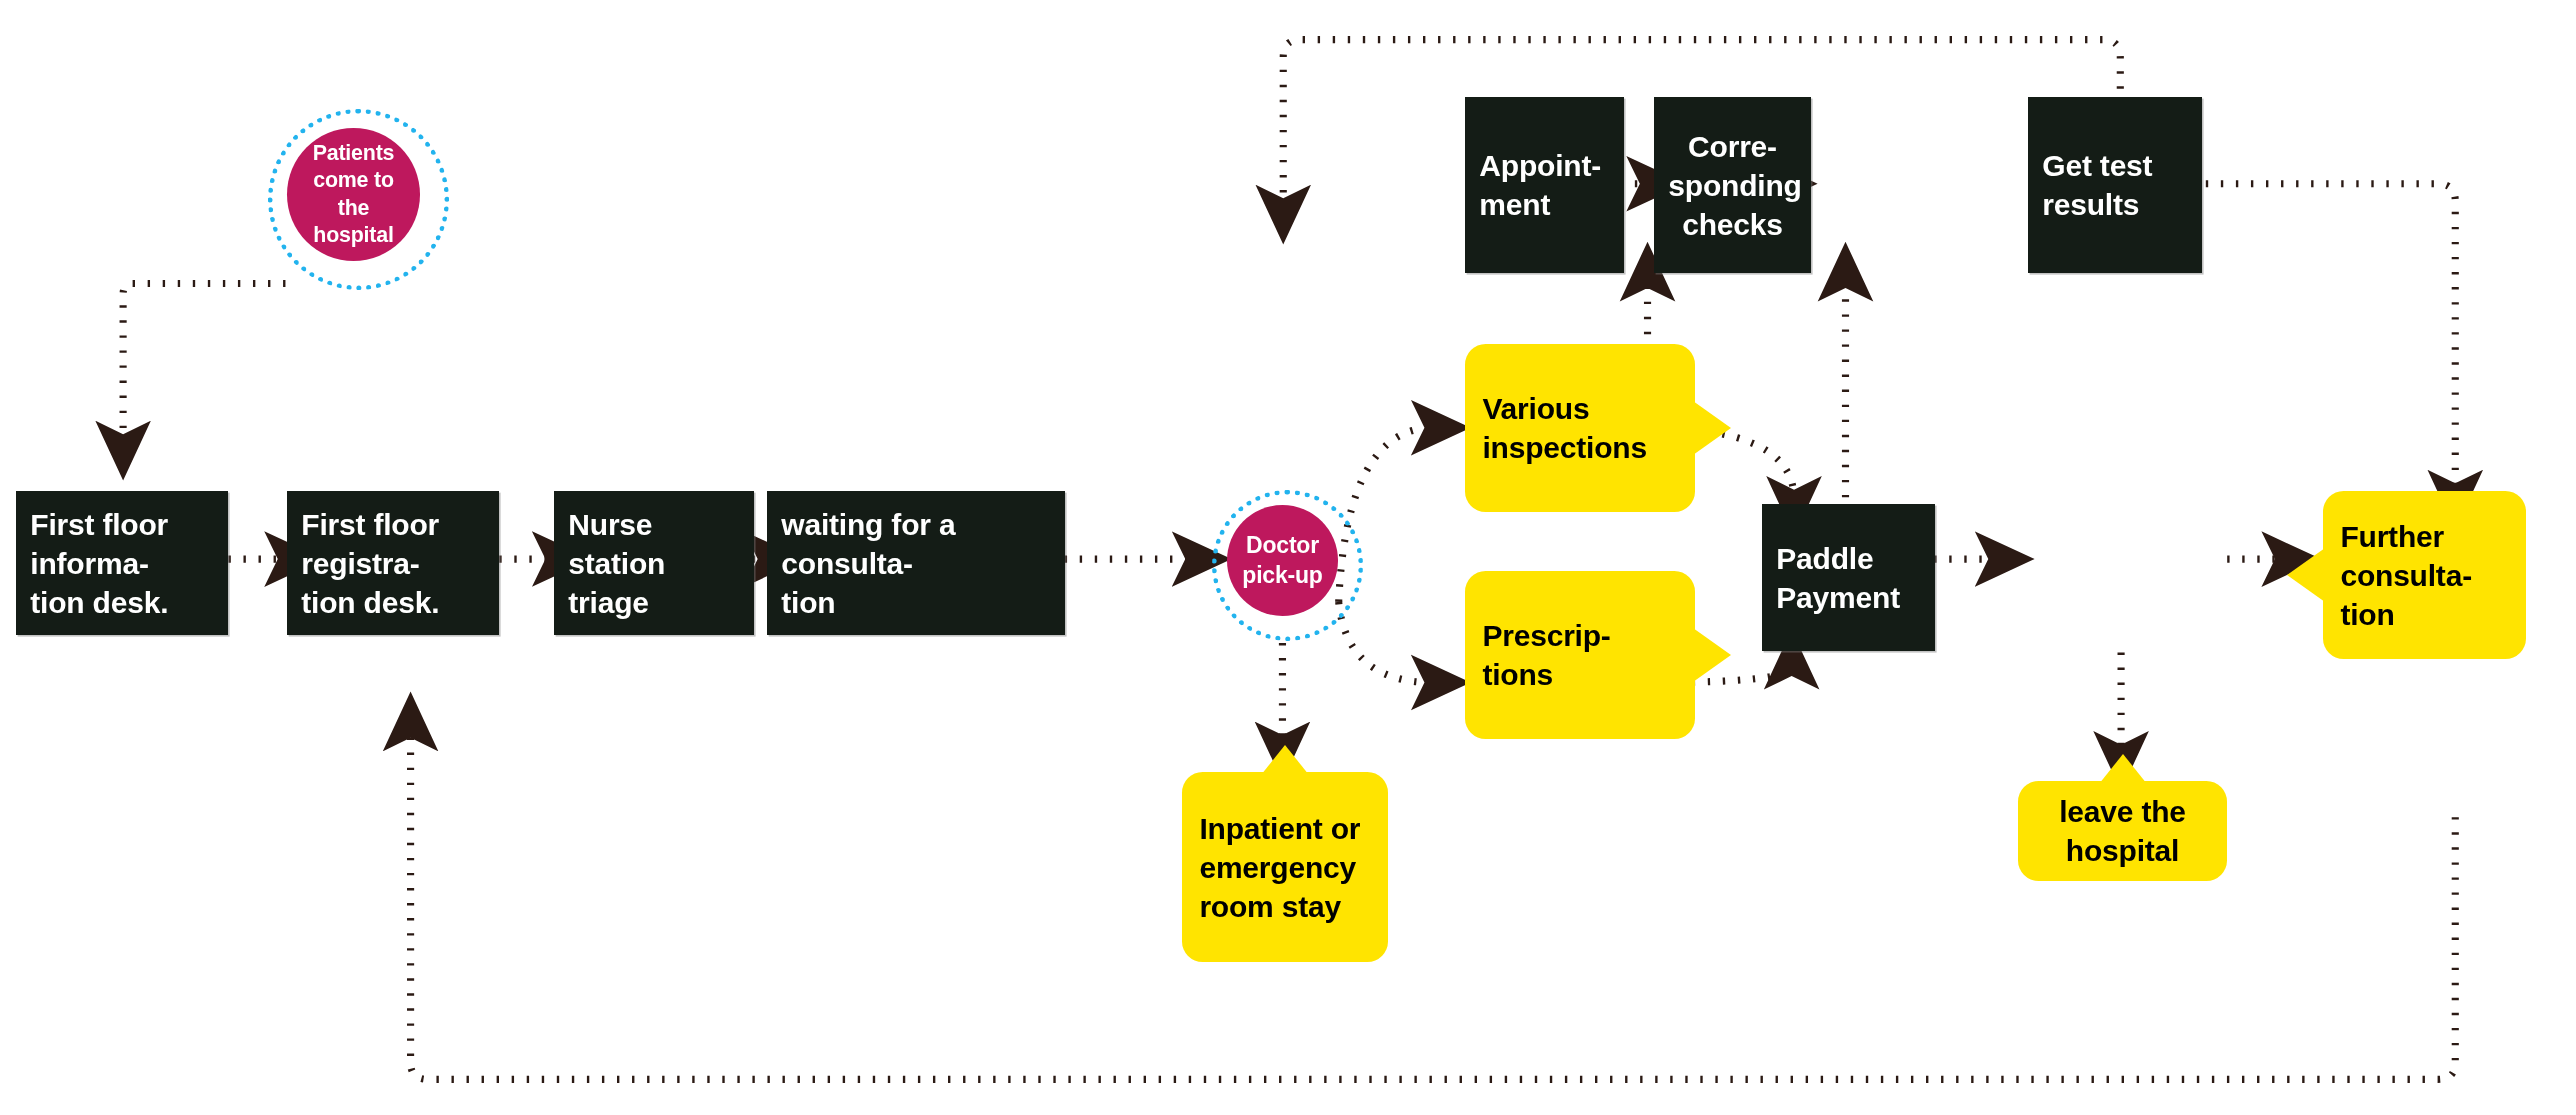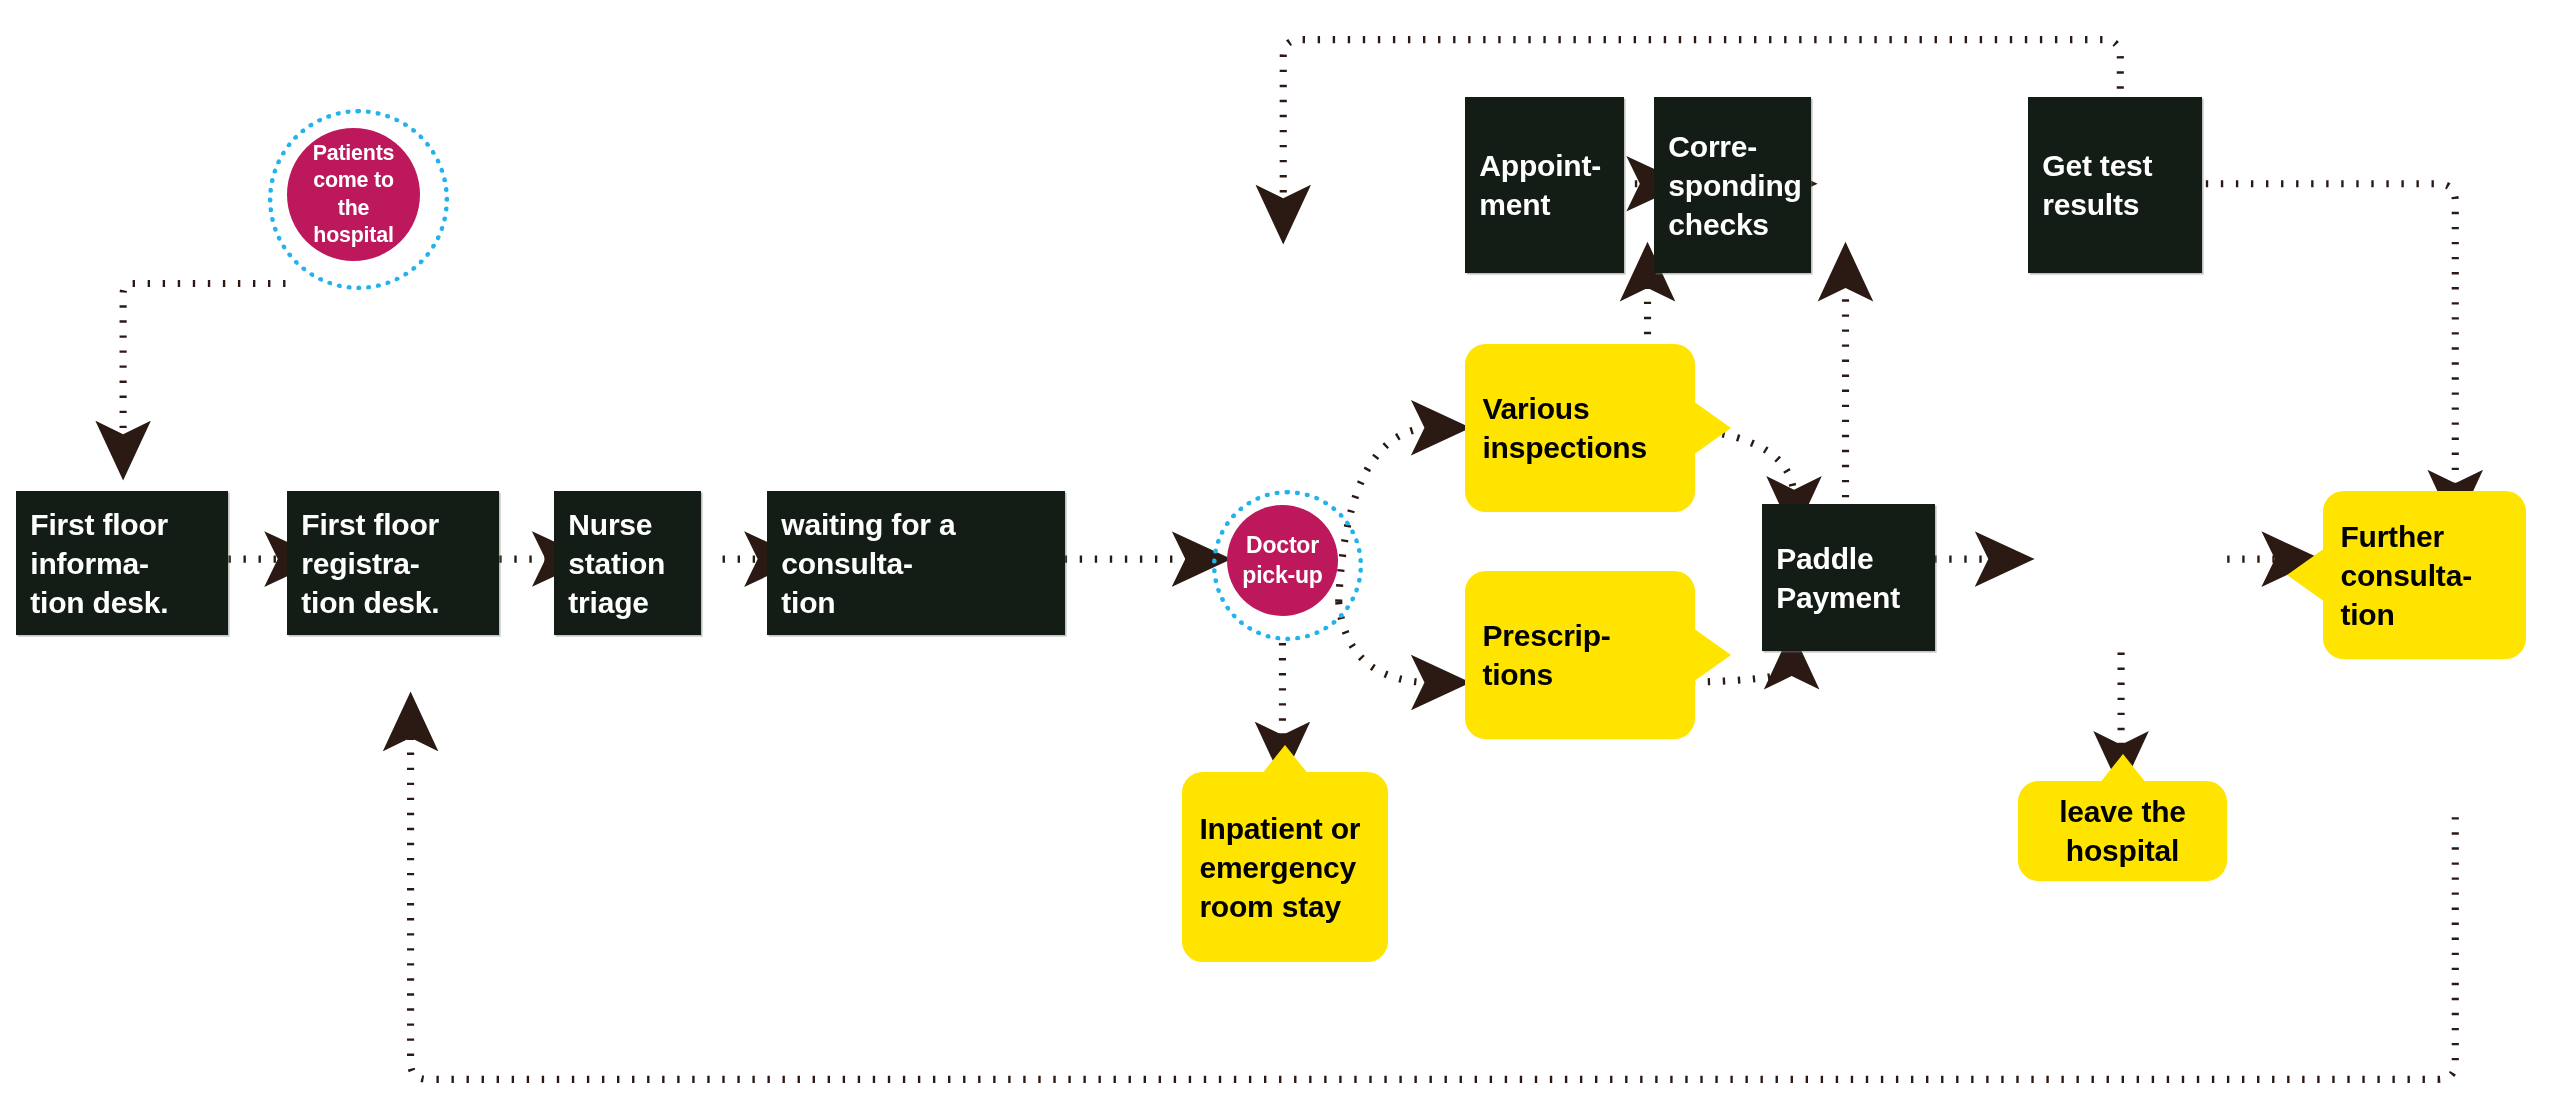--- a/index.html
+++ b/index.html
@@ -136,21 +136,21 @@
   <div class="node box" style="left:16px;top:491px;width:212px;height:144px;">
     <span class="txt">First floor informa-
 tion desk.</span>
   </div>
 
   <div class="node box" style="left:287px;top:491px;width:212px;height:144px;">
     <span class="txt">First floor registra-
 tion desk.</span>
   </div>
 
-  <div class="node box" style="left:554px;top:491px;width:147px;height:144px;">
+  <div class="node box" style="left:554px;top:491px;width:200px;height:144px;">
     <span class="txt">Nurse station triage</span>
   </div>
 
   <div class="node box" style="left:767px;top:491px;width:298px;height:144px;">
     <span class="txt">waiting for a consulta-
 tion</span>
   </div>
 
   <div class="ring" style="left:1212px;top:490px;width:141px;height:141px;"></div>
   <div class="node ctr circle" style="left:1227px;top:505px;width:111px;height:111px;font-size:23px;padding:0 6.3px;box-sizing:border-box;">
@@ -171,21 +171,21 @@
     <span class="tail tail-right"></span>
     <span class="txt">Prescrip-
 tions</span>
   </div>
 
   <div class="node box" style="left:1465px;top:97px;width:159px;height:176px;">
     <span class="txt">Appoint-
 ment</span>
   </div>
 
-  <div class="node box" style="left:1654px;top:97px;width:157px;height:176px;">
+  <div class="node box" style="left:1654px;top:97px;width:157px;height:176px;text-align:center;">
     <span class="txt">Corre-
 sponding checks</span>
   </div>
 
   <div class="node box" style="left:2028px;top:97px;width:174px;height:176px;">
     <span class="txt">Get test results</span>
   </div>
 
   <div class="node box" style="left:1762px;top:504px;width:173px;height:147px;justify-content:center;">
     <span class="txt">Paddle Payment</span>

